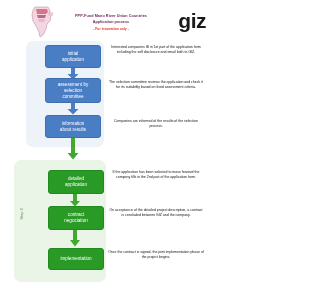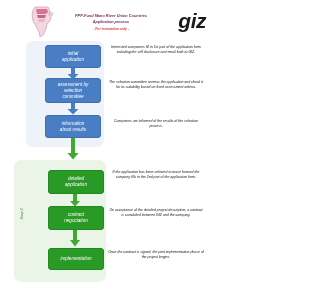--- a/index.html
+++ b/index.html
@@ -3,21 +3,21 @@
 <meta charset="utf-8">
 <style>
   html,body{margin:0;padding:0;}
   body{
     width:212px;height:300px;
     background:#ffffff;
     font-family:"Liberation Sans", sans-serif;
     overflow:hidden;
     position:relative;
   }
-  .page{position:relative;width:212px;height:232px;font-style:italic;}
+  .page{position:relative;width:212px;height:232px;}
 
   
   .header{position:relative;height:40px;}
   .africa-logo{
     position:absolute;left:24px;top:4px;width:36px;height:36px;
   }
   .title-block{
     position:absolute;left:58px;top:13px;width:106px;text-align:center;
   }
   .title-line1{

